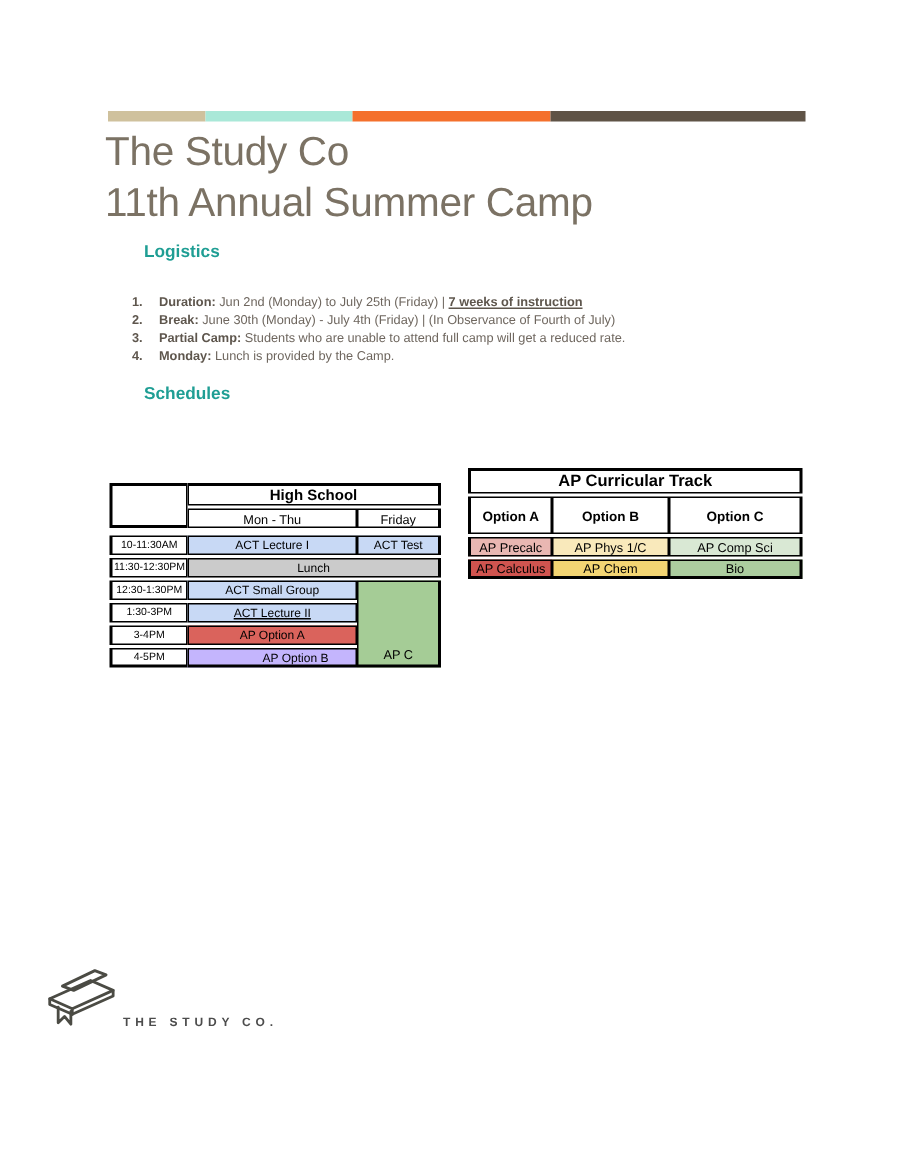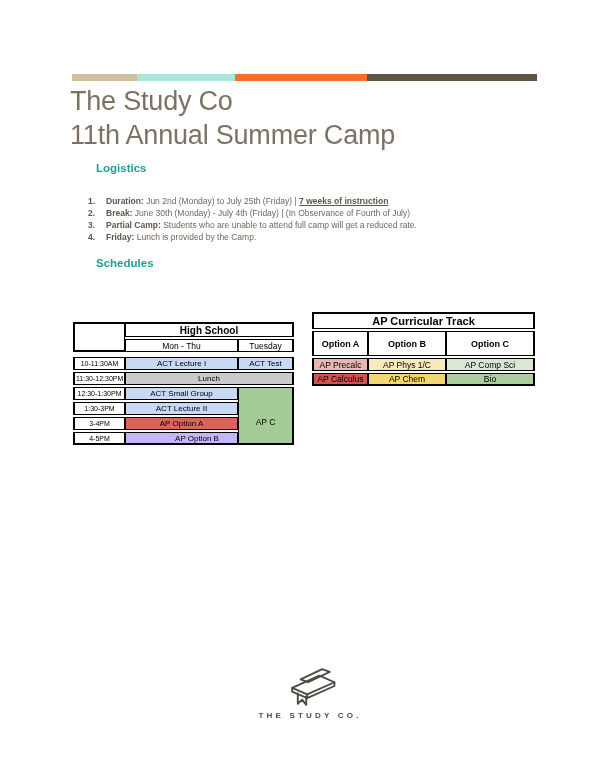--- a/index.html
+++ b/index.html
@@ -36,31 +36,31 @@
            overflow:hidden; white-space:nowrap; }
   .bl { border-left-width:2px; } .br { border-right-width:2px; }
   .bt { border-top-width:2px; }  .bb { border-bottom-width:2px; }
   tr.spacer td { border:none; height:1px; background:transparent; padding:0; }
 
   .hs-table { left:73px; top:320px; width:221px; }
   .hs-table col.c-time { width:52px; } .hs-table col.c-main { width:113px; } .hs-table col.c-fri { width:56px; }
   .hs-table th.tbl-title { font-size:10px; font-weight:700; height:15px; }
   .hs-table .subhead { font-size:8.5px; height:13px; }
   .hs-table .time { font-size:7px; }
-  .hs-table td.apc { vertical-align:bottom; font-size:8.5px; padding-bottom:16px; }
+  .hs-table td.apc { vertical-align:bottom; font-size:8.5px; padding-bottom:2px; }
 
   .ap-table { left:312px; top:310px; width:223px; }
   .ap-table col.c-a { width:56px; } .ap-table col.c-b { width:78px; } .ap-table col.c-c { width:89px; }
   .ap-table th.tbl-title { font-size:11px; font-weight:700; height:17px; }
   .ap-table .opt { font-weight:700; font-size:9px; height:25px; }
   .ap-table .course { font-size:8.5px; height:13px; }
 
   
-  .footer { position:absolute; left:20px; width:580px; top:664px;
-            display:flex; flex-direction:column; align-items:center; }
+  .footer { position:absolute; left:20px; width:580px; top:642px;
+            display:flex; align-items:flex-end; }
   .brand { margin-top:3px; font-size:8px; font-weight:700; letter-spacing:3.2px;
            color:#4c4c4c; }
 </style>
 </head>
 <body>
 
 <div class="page">
 
   <div class="topbar">
     <div class="seg seg1" style="background-color: rgb(207, 193, 157);"></div>
@@ -84,61 +84,61 @@
     <li>
       <span class="num">2.</span>
       <span><span class="lbl">Break:</span><span> June 30th (Monday) - July 4th (Friday) | (In Observance of Fourth of July)</span></span>
     </li>
     <li>
       <span class="num">3.</span>
       <span><span class="lbl">Partial Camp:</span><span> Students who are unable to attend full camp will get a reduced rate.</span></span>
     </li>
     <li>
       <span class="num">4.</span>
-      <span><span class="lbl">Friday:</span><span> Lunch is provided by the Camp.</span></span>
+      <span><span class="lbl">Monday:</span><span> Lunch is provided by the Camp.</span></span>
     </li>
   </ol>
 
   <div class="section-heading heading-schedules">Schedules</div>
 
   <table class="hs-table">
     <colgroup>
         <col class="c-time">
         <col class="c-main">
         <col class="c-fri">
       </colgroup>
     <tbody>
         <tr>
       <td class="bl bt bb" rowspan="2"></td>
       <th class="tbl-title bt br" colspan="2">High School</th>
     </tr>
     <tr>
       <td class="subhead">Mon - Thu</td>
-      <td class="subhead br">Tuesday</td>
+      <td class="subhead br">Friday</td>
     </tr>
     <tr class="spacer">
           <td colspan="3"></td>
         </tr>
     <tr>
       <td class="time bl">10-11:30AM</td>
       <td style="background-color: rgb(200, 217, 245);">ACT Lecture I</td>
       <td class="br" style="background-color: rgb(200, 217, 245);">ACT Test</td>
     </tr>
     <tr>
       <td class="time bl">11:30-12:30PM</td>
       <td class="br" colspan="2" style="background-color: rgb(203, 203, 203);">Lunch</td>
     </tr>
     <tr>
       <td class="time bl">12:30-1:30PM</td>
       <td style="background-color: rgb(200, 217, 245);">ACT Small Group</td>
       <td class="br bb apc" rowspan="4" style="background-color: rgb(165, 204, 150);">AP C</td>
     </tr>
     <tr>
       <td class="time bl">1:30-3PM</td>
-      <td style="background-color: rgb(200, 217, 245);">ACT Lecture II</td>
+      <td style="background-color: rgb(200, 217, 245); text-decoration: underline;">ACT Lecture II</td>
     </tr>
     <tr>
       <td class="time bl">3-4PM</td>
       <td style="background-color: rgb(218, 99, 92);">AP Option A</td>
     </tr>
     <tr>
       <td class="time bl bb">4-5PM</td>
       <td class="bb" style="background-color: #c4b5fd; padding-left: 32px;">AP Option B</td>
     </tr>
   </tbody>

